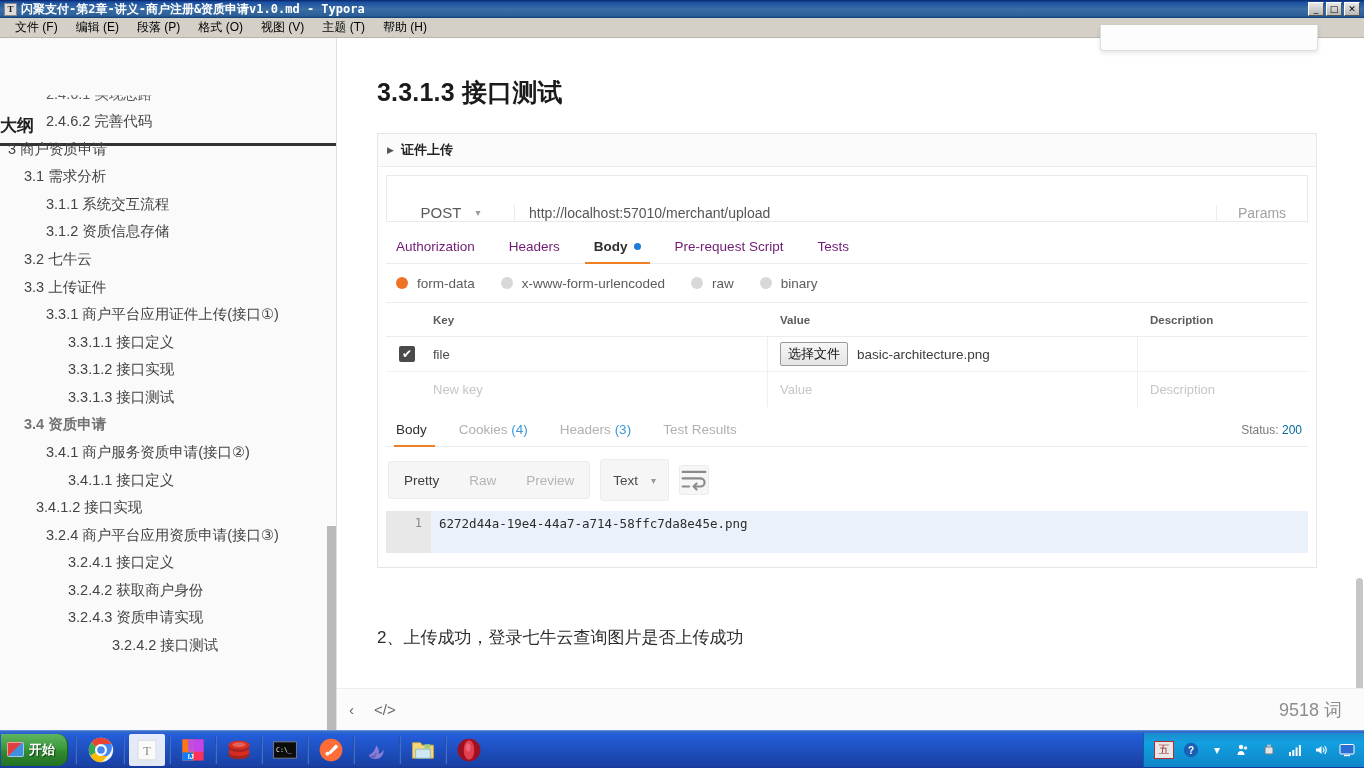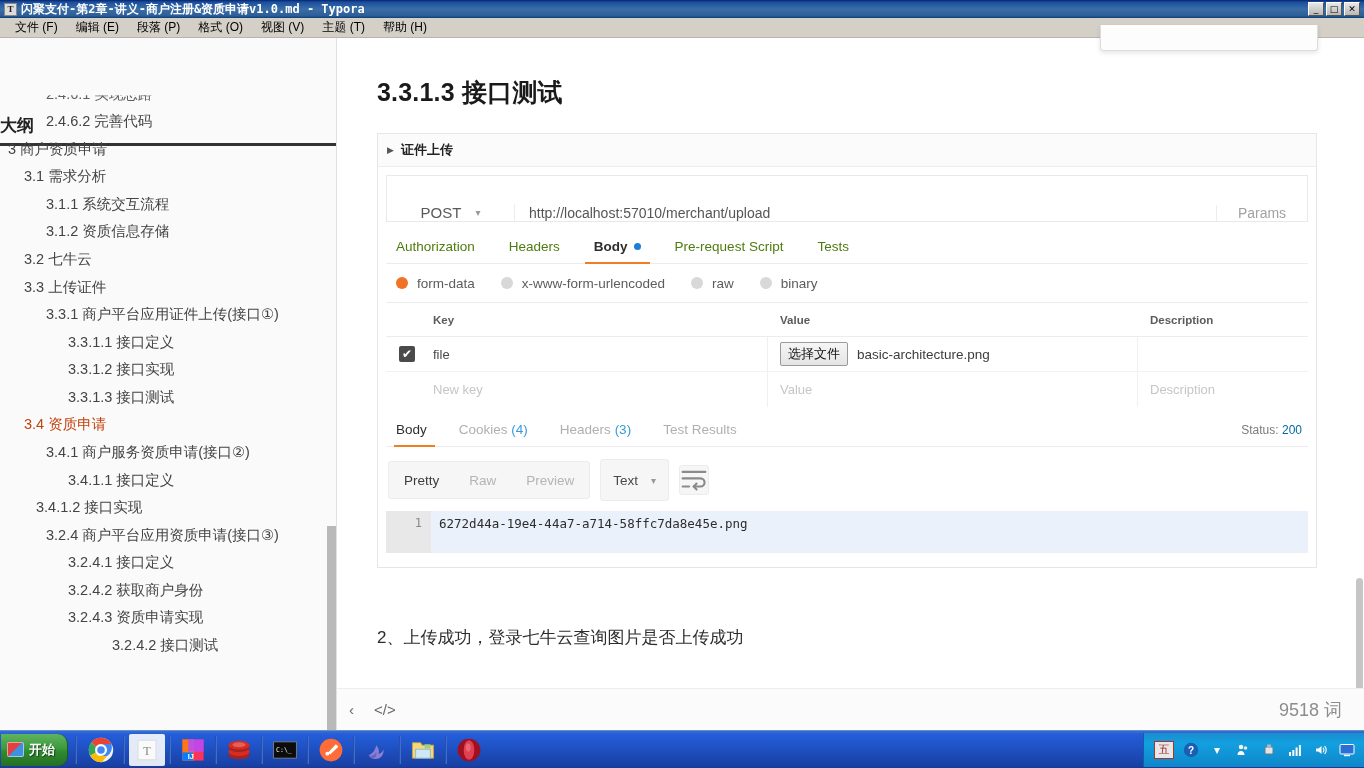--- a/index.html
+++ b/index.html
@@ -83,21 +83,21 @@
   }
   .outline {
     position: absolute; left: 0; top: 56px; right: 5px; bottom: 0;
     overflow: hidden;
   }
   .ol-item {
     font-size: 14.5px; color: #444; line-height: 1.42;
     padding: 3.5px 10px 3.5px 0;
     white-space: normal;
   }
-  .ol-item.bold { font-weight: normal; color: #c2410c; }
+  .ol-item.bold { font-weight: bold; color: #737373; }
   .ol-clipped { color: #444; opacity: 0.85; }
   .sb-scroll-track {
     position: absolute; right: 0; top: 56px; width: 10px; bottom: 0;
     background: transparent;
   }
   .sb-scroll-thumb {
     position: absolute; right: 0px; top: 432px; width: 9px; height: 218px;
     background: #b9b9b9; border-radius: 0;
   }
 
@@ -151,21 +151,21 @@
     width: 90px; display: flex; align-items: center; justify-content: center;
     font-size: 14px; color: #a2a2a2;
   }
 
   .pm-tabs {
     display: flex; align-items: flex-end; gap: 0;
     margin: 10px 8px 0 8px; height: 32px;
     border-bottom: 1px solid #ececec;
   }
   .pm-tab {
-    font-size: 13.5px; color: #4d7c0f; padding: 0 17px 9px 17px;
+    font-size: 13.5px; color: #701a75; padding: 0 17px 9px 17px;
     position: relative;
   }
   .pm-tab:first-child { padding-left: 10px; }
   .pm-tab.active { color: #2e2e2e; font-weight: bold; }
   .pm-tab.active::after {
     content: ""; position: absolute; left: 8px; right: 8px; bottom: -1px;
     height: 2.5px; background: #ef7f24;
   }
   .blue-dot {
     display: inline-block; width: 7px; height: 7px; border-radius: 50%;

